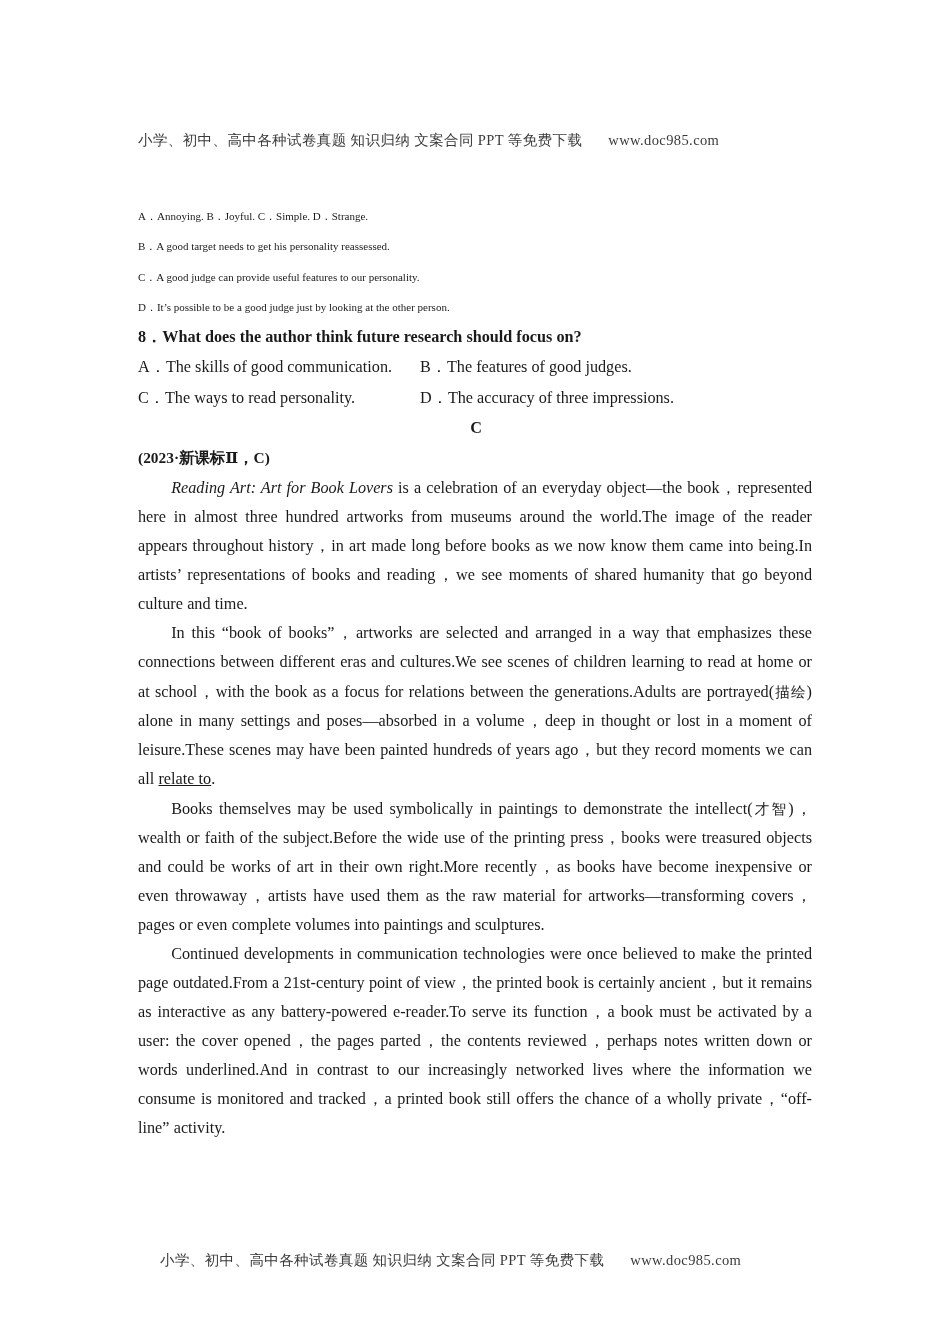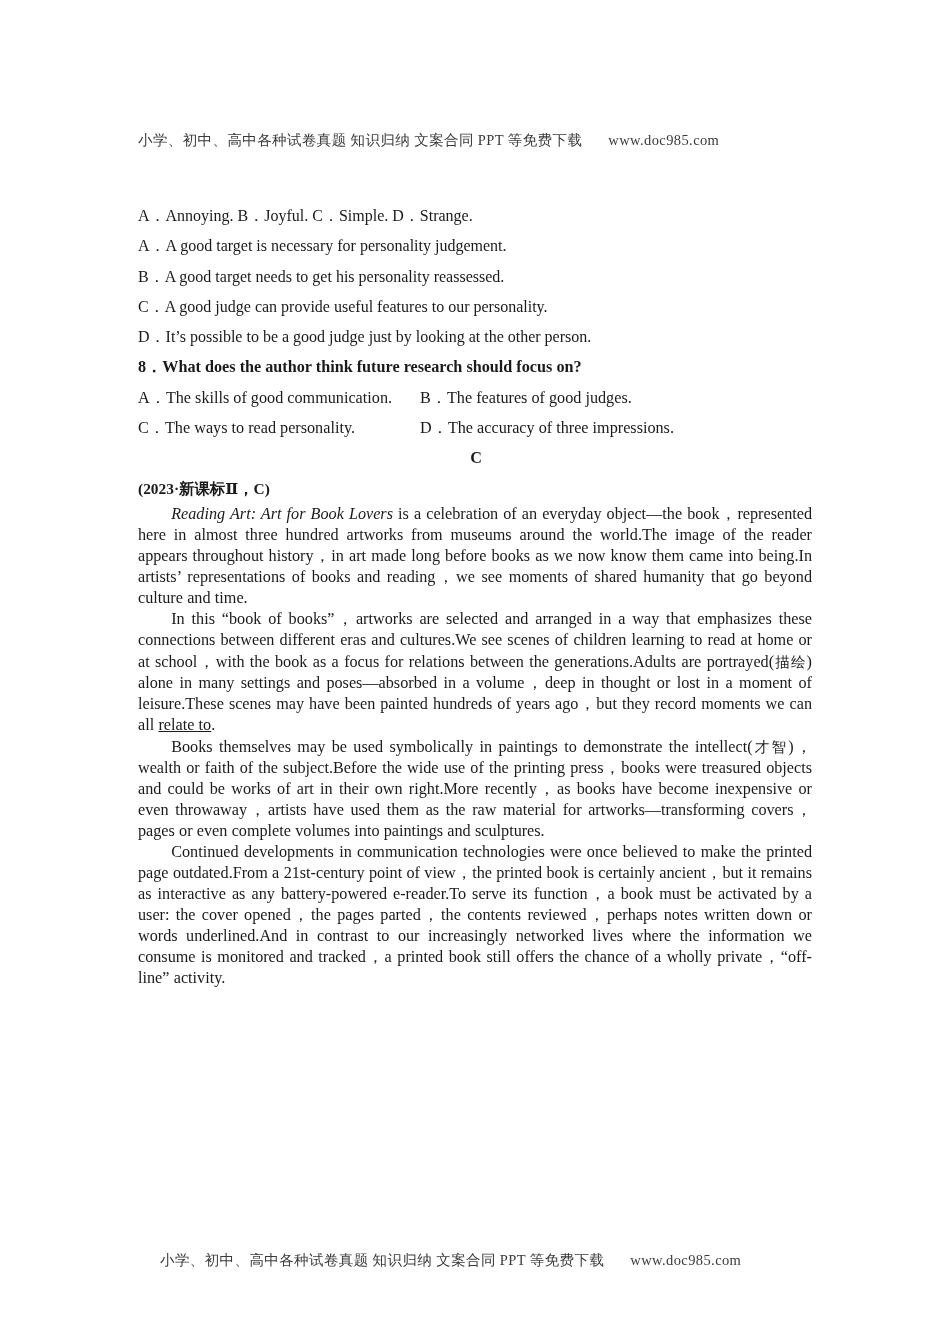--- a/index.html
+++ b/index.html
@@ -44,30 +44,30 @@
   .content {
     position: absolute;
     left: 138px;
     top: 140px;
     width: 674px;
   }
 
   
   .p {
     font-size: 16.2px;
-    line-height: 21px;
+    line-height: 29px;
     margin: 0;
     text-align: justify;
     text-justify: inter-word;
     word-spacing: 0.2px;
   }
 
   
   .line {
-    font-size: 16px;
+    font-size: 11px;
     line-height: 30.3px;
     margin: 0;
     white-space: nowrap;
   }
 
   .q-bold {
     font-weight: bold;
     font-size: 16.2px;
     line-height: 30.3px;
     margin: 0;
@@ -118,21 +118,20 @@
 <div class="page">
 
   <div class="watermark watermark-header">
     <span>小学、初中、高中各种试卷真题 知识归纳 文案合同 PPT 等免费下载</span><span class="wm-gap"></span><span>www.doc985.com</span>
   </div>
 
   <div class="content">
 
     <p class="line">A．Annoying. B．Joyful. C．Simple. D．Strange.</p>
 
-    <p class="line">A．A good target is necessary for personality judgement.</p>
     <p class="line">B．A good target needs to get his personality reassessed.</p>
     <p class="line">C．A good judge can provide useful features to our personality.</p>
     <p class="line">D．It’s possible to be a good judge just by looking at the other person.</p>
 
     <p class="q-bold">8．What does the author think future research should focus on?</p>
     <div class="opt-row">
       <span class="opt-col-a">A．The skills of good communication.</span>
       <span class="opt-col-b">B．The features of good judges.</span>
     </div>
     <div class="opt-row">

